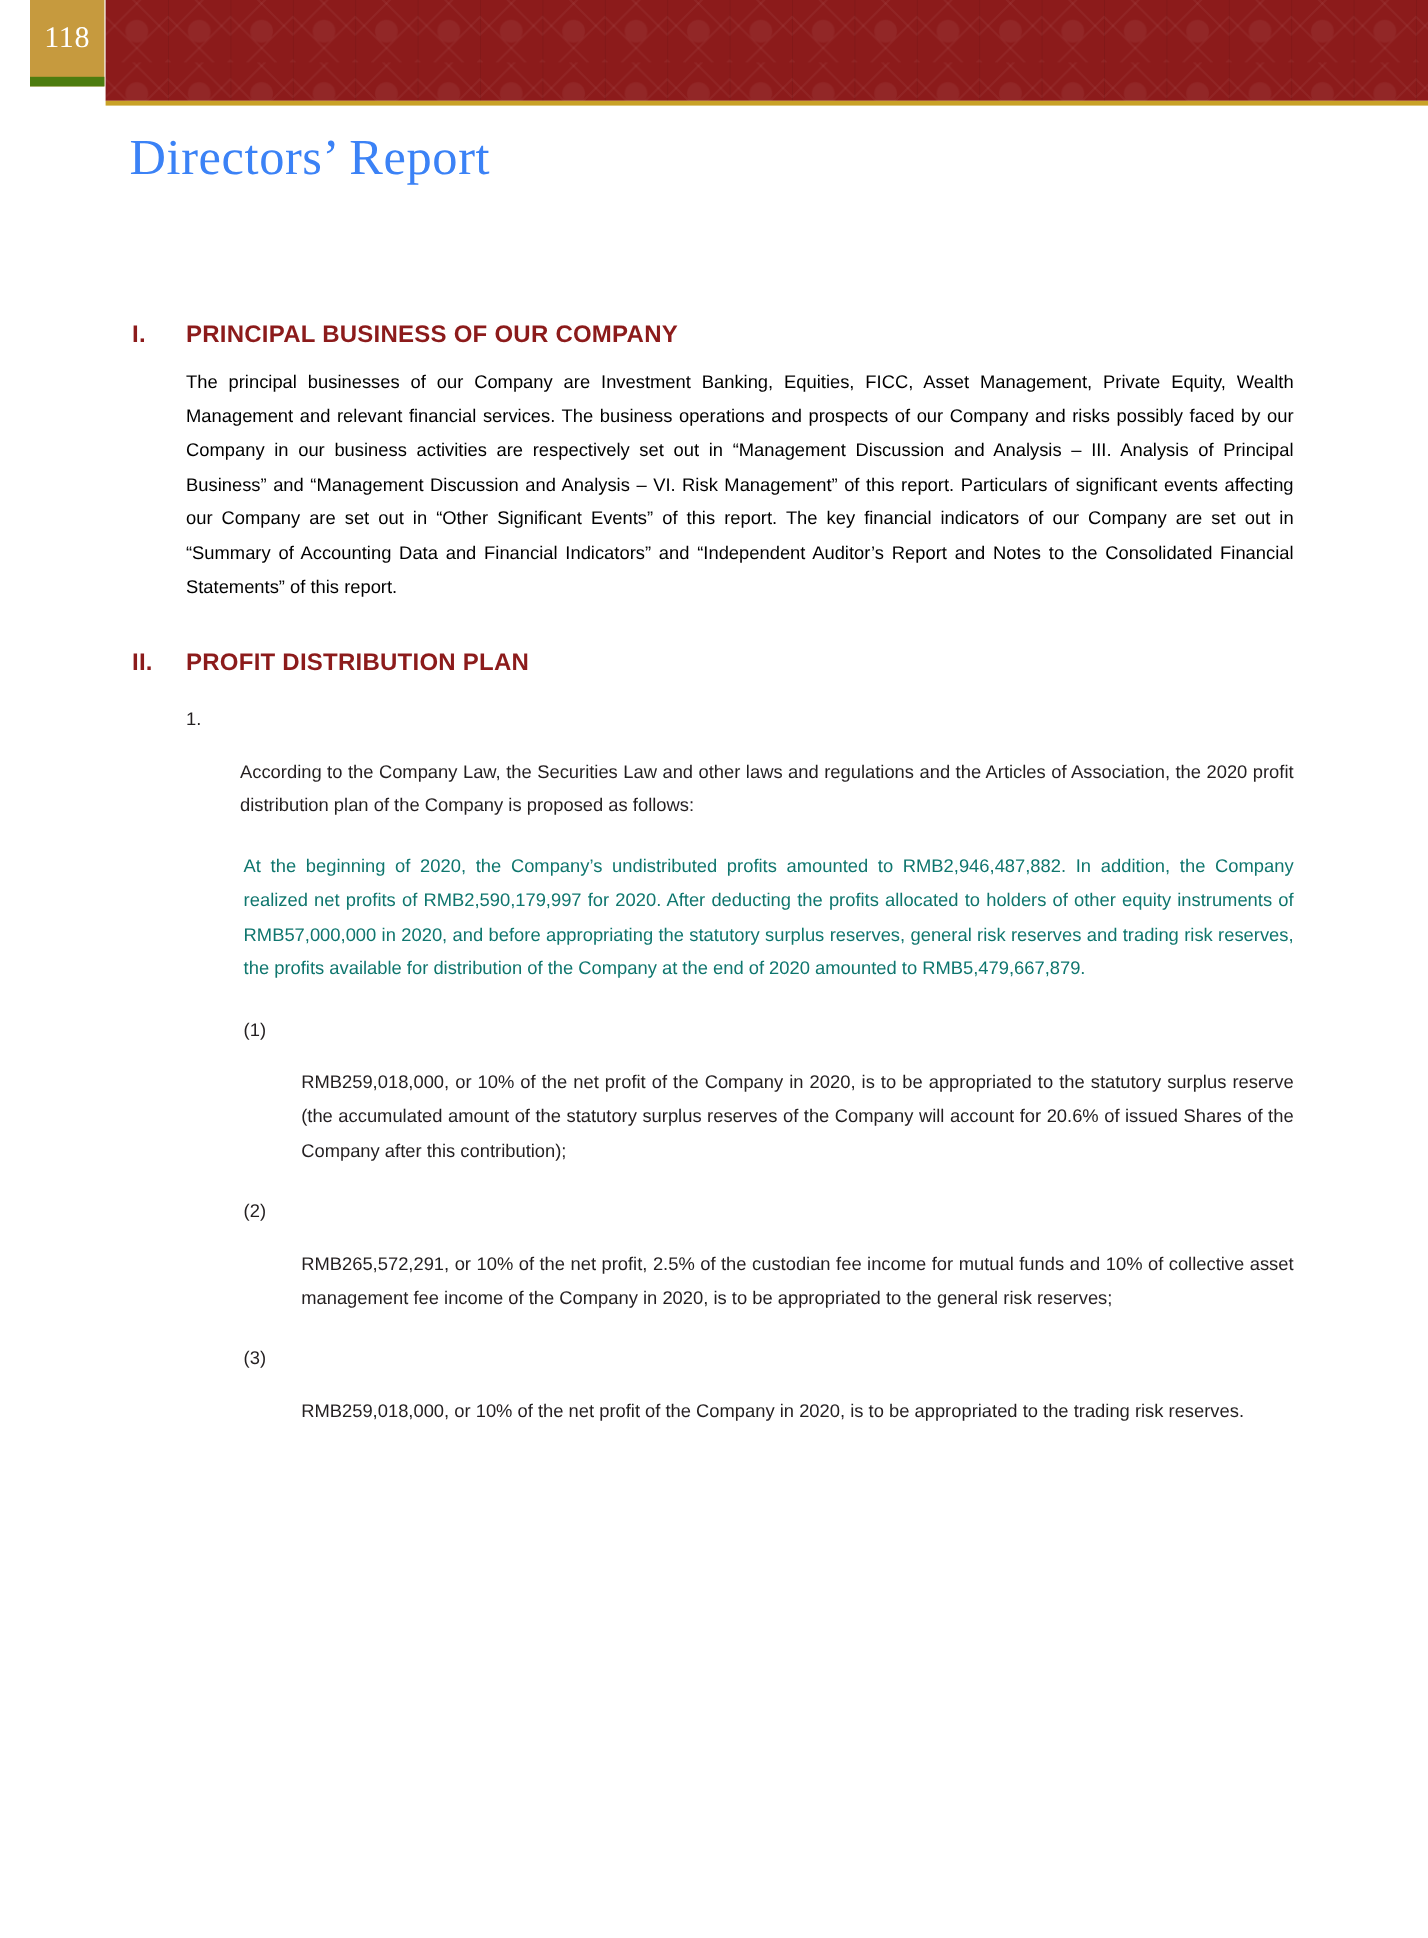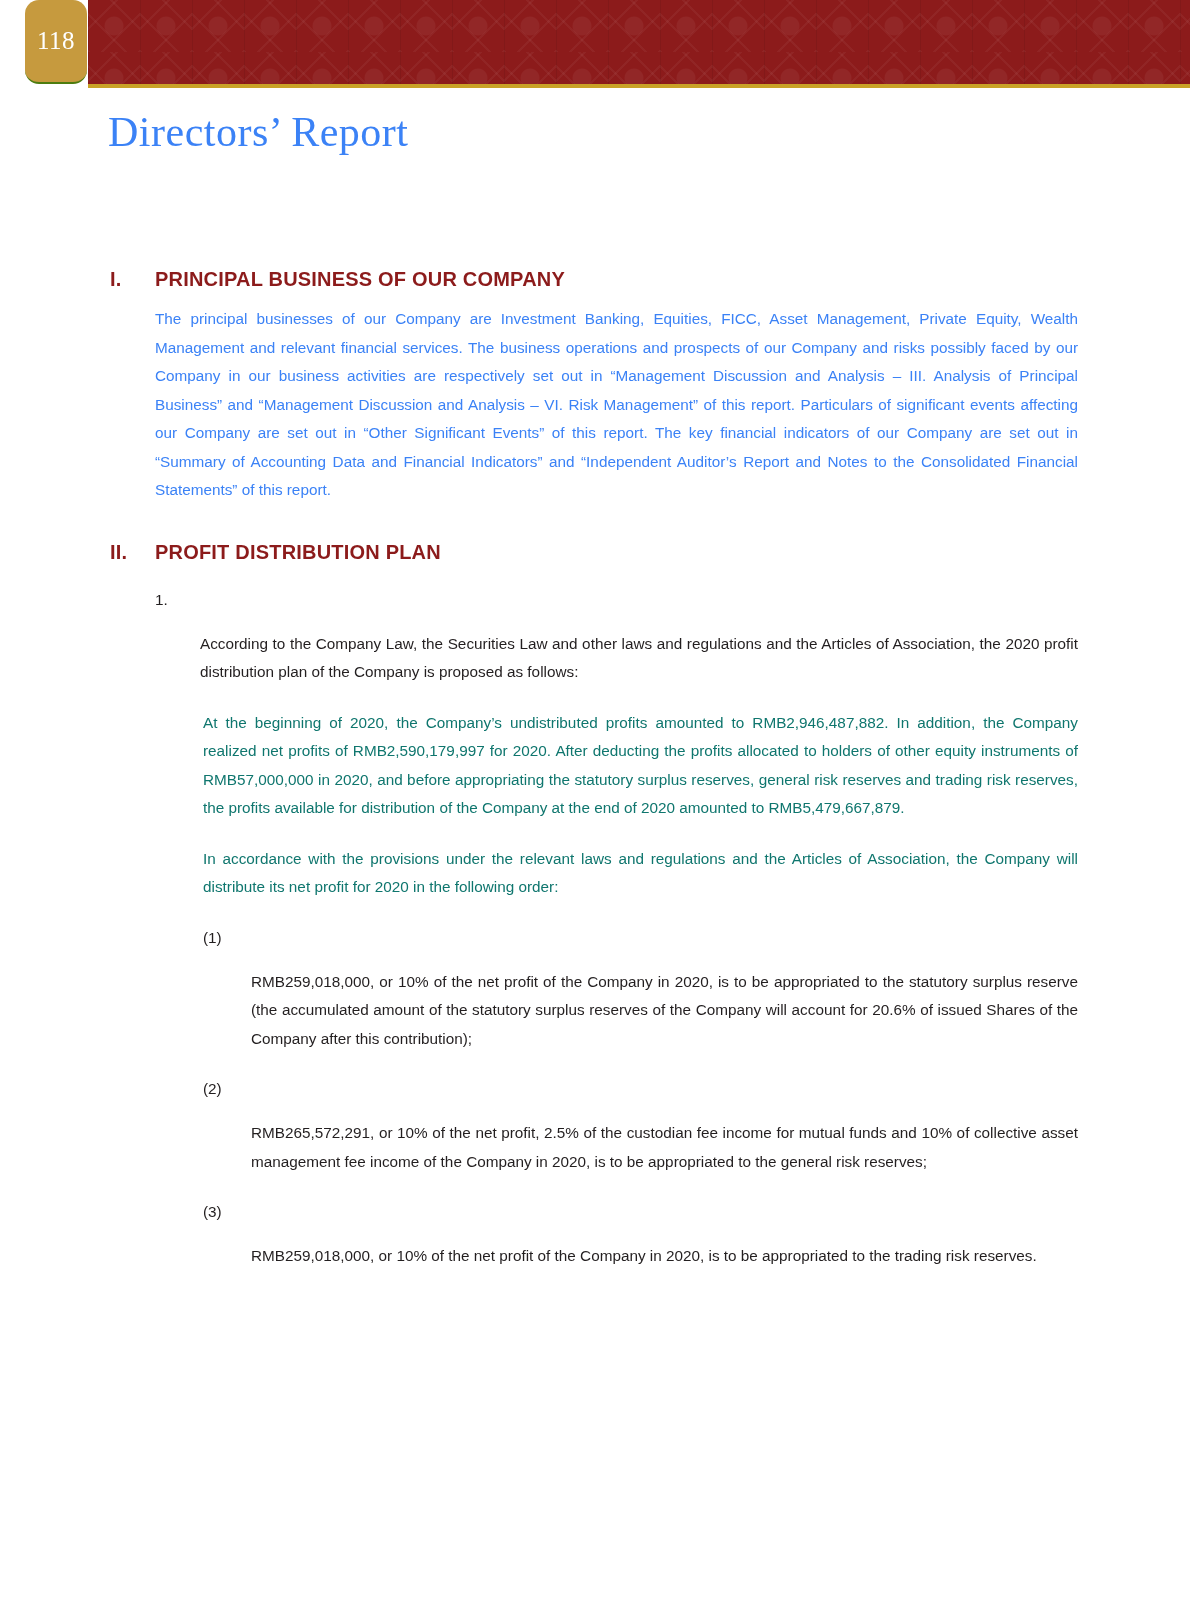--- a/index.html
+++ b/index.html
@@ -44,28 +44,27 @@
     left: 88px;
     width: 1102px;
     height: 4px;
     background: #c9a227;
   }
   .page-num-box {
     position: absolute;
     top: 0;
     left: 25px;
     width: 62px;
-    height: 84px;
+    height: 72px;
     background: #c69a3e;
-    border-bottom: 2px solid #4d7c0f;
+    border-bottom: 8px solid #4d7c0f;
     box-sizing: border-box;
     display: flex;
     align-items: center;
     justify-content: center;
-    border-radius: 14px;
   }
   .page-num-box .num {
     color: #ffffff;
     font-family: "Liberation Serif", serif;
     font-size: 25px;
     letter-spacing: 0.5px;
   }
   .header-text {
     position: absolute;
     top: 46px;
@@ -123,21 +122,21 @@
   }
   .section-head .heading-text {
     flex: 1;
   }
 
   .para {
     margin: 0 0 0 45px;
     font-size: 15.3px;
     line-height: 28.5px;
     text-align: justify;
-    color: #3b82f6;
+    color: #000000;
   }
 
   .list-item {
     display: flex;
     margin-left: 45px;
     margin-top: 22px;
   }
   .list-item .marker {
     flex: 0 0 48px;
     font-size: 15.3px;
@@ -202,21 +201,20 @@
       <span class="heading-text">PROFIT DISTRIBUTION PLAN</span>
     </div>
 
     <div class="list-item sub-list">
       <span class="marker">1.</span>
       <span class="body">According to the Company Law, the Securities Law and other laws and regulations and the Articles of Association, the 2020 profit distribution plan of the Company is proposed as follows:</span>
     </div>
 
     <div class="indent-block">At the beginning of 2020, the Company’s undistributed profits amounted to RMB2,946,487,882. In addition, the Company realized net profits of RMB2,590,179,997 for 2020. After deducting the profits allocated to holders of other equity instruments of RMB57,000,000 in 2020, and before appropriating the statutory surplus reserves, general risk reserves and trading risk reserves, the profits available for distribution of the Company at the end of 2020 amounted to RMB5,479,667,879.</div>
 
-    <div class="indent-block">In accordance with the provisions under the relevant laws and regulations and the Articles of Association, the Company will distribute its net profit for 2020 in the following order:</div>
 
     <div class="sub-items">
       <div class="list-item">
         <span class="marker">(1)</span>
         <span class="body">RMB259,018,000, or 10% of the net profit of the Company in 2020, is to be appropriated to the statutory surplus reserve (the accumulated amount of the statutory surplus reserves of the Company will account for 20.6% of issued Shares of the Company after this contribution);</span>
       </div>
       <div class="list-item">
         <span class="marker">(2)</span>
         <span class="body">RMB265,572,291, or 10% of the net profit, 2.5% of the custodian fee income for mutual funds and 10% of collective asset management fee income of the Company in 2020, is to be appropriated to the general risk reserves;</span>
       </div>

